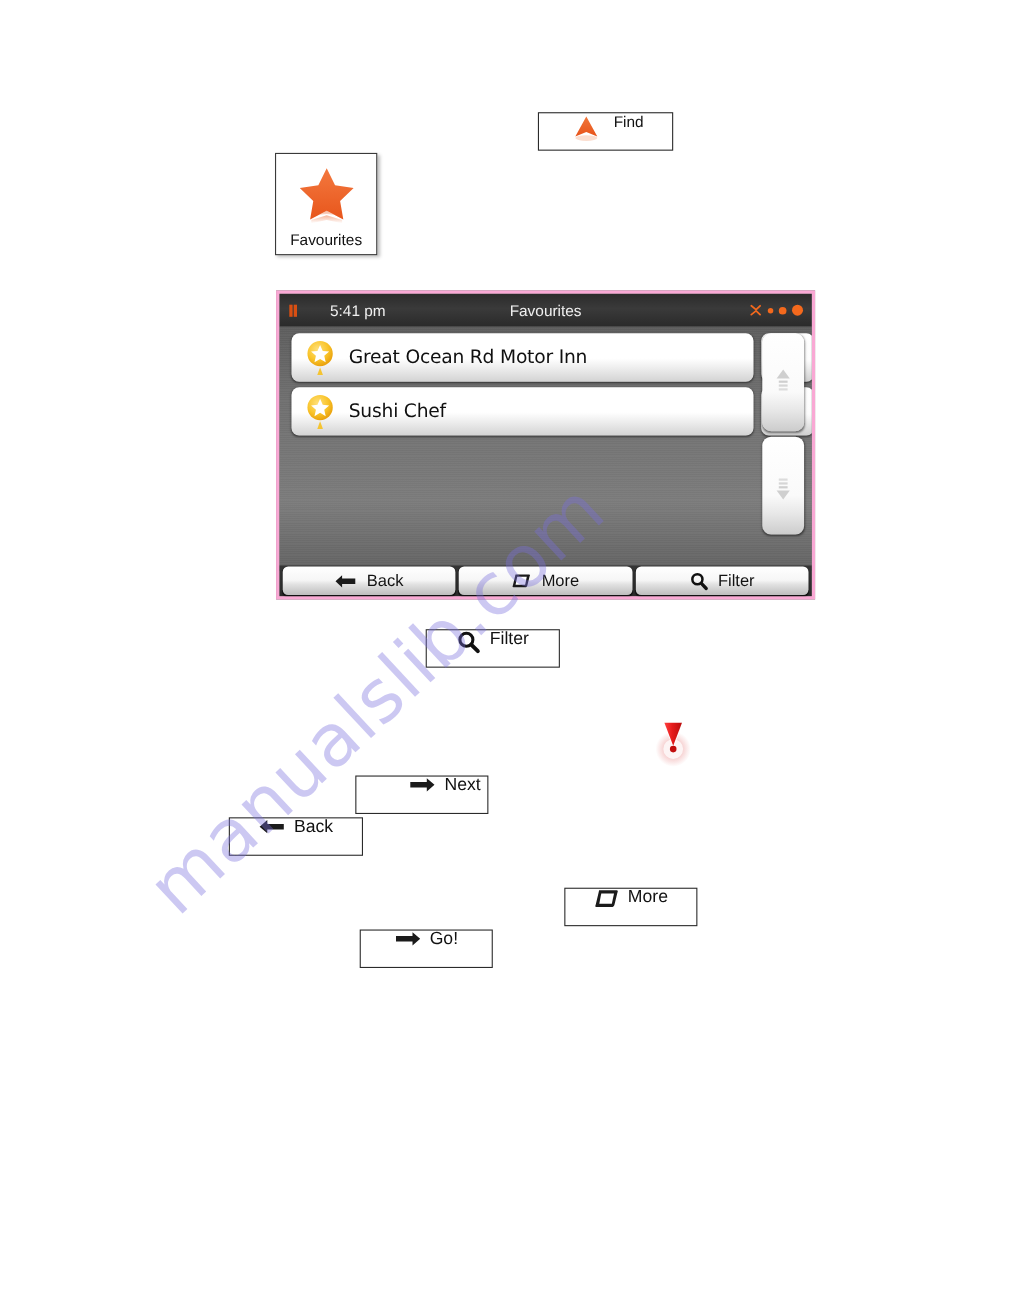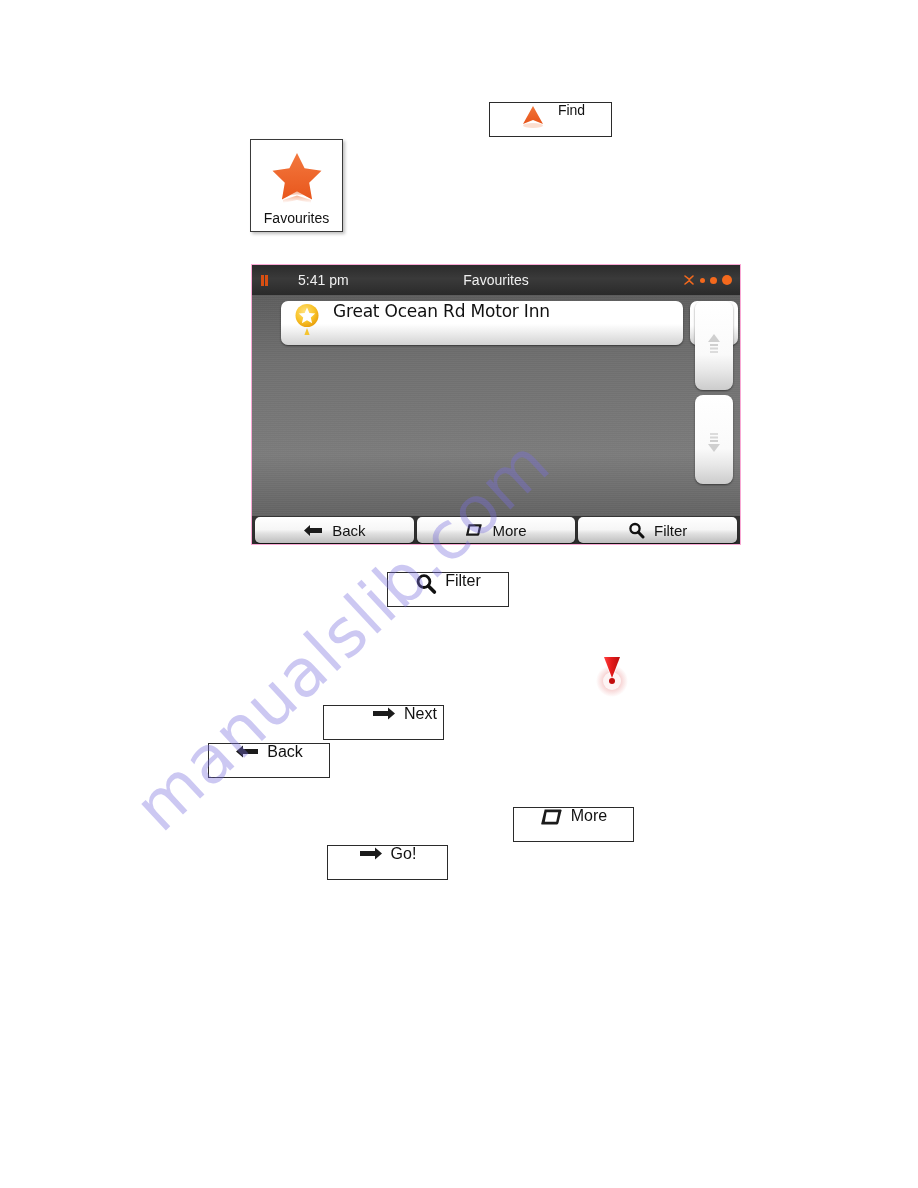--- a/index.html
+++ b/index.html
@@ -91,21 +91,21 @@
   }
 
   
   #device {
     position: absolute;
     left: 251px;
     top: 264px;
     width: 490px;
     height: 281px;
     box-sizing: border-box;
-    border: 1px solid #f9a8d4;
+    border: 3px solid #f9a8d4;
     background: #6f6f6f;
     overflow: hidden;
     z-index: 10;
   }
   #device-titlebar {
     position: relative;
     height: 30px;
     background: linear-gradient(to bottom, #2b2b2b 0%, #3a3a3a 45%, #2a2a2a 100%);
     display: flex;
     align-items: center;
@@ -170,22 +170,21 @@
     width: 420px;
   }
   .fav-row {
     position: relative;
     height: 44px;
     margin-bottom: 5px;
     border-radius: 7px;
     background: linear-gradient(to bottom, #ffffff 0%, #ffffff 52%, #efefef 70%, #d3d3d3 100%);
     box-shadow: 0 1px 2px rgba(0,0,0,0.5);
     display: flex;
-    align-items: flex-start;
-    margin-left: 18px;
+    align-items: center;
   }
   .fav-row .pin { margin-left: 12px; flex: 0 0 auto; }
   .fav-row .row-label {
     margin-left: 12px;
     font-size: 17px;
     color: #101010;
     font-family: "DejaVu Sans", sans-serif;
     letter-spacing: -0.2px;
   }
   .row-info-btn {
@@ -358,20 +357,38 @@
             </defs>
             <path d="M11 4 L20 4 L20 8 L11 8 Z" fill="#f0662a"></path>
             <rect x="10" y="7" width="10" height="16" rx="1.4" fill="url(#bldG)"></rect>
             <rect x="4" y="24" width="22" height="4" rx="1" fill="#e05412"></rect>
             <rect x="10.5" y="24" width="9" height="5" fill="#f49b6e" opacity="0.55"></rect>
           </svg>
         </span>
       </div>
 
 
+      <div class="fav-row">
+        <span class="pin">
+          <svg width="28" height="36" viewBox="0 0 28 36">
+            <path d="M14 27 L11.4 34 L16.6 34 Z" fill="#f5c431"></path>
+            <circle cx="14" cy="14.5" r="11.5" fill="url(#pinG1)"></circle>
+            <path d="M14 6.6 L16.4 12 L22.2 12.6 L17.8 16.5 L19.1 22.3 L14 19.3 L8.9 22.3 L10.2 16.5 L5.8 12.6 L11.6 12 Z" fill="#ffffff"></path>
+          </svg>
+        </span>
+        <span class="row-label">Sushi Chef</span>
+        <span class="row-info-btn">
+          <svg width="30" height="34" viewBox="0 0 30 34">
+            <path d="M11 4 L20 4 L20 8 L11 8 Z" fill="#f0662a"></path>
+            <rect x="10" y="7" width="10" height="16" rx="1.4" fill="url(#bldG)"></rect>
+            <rect x="4" y="24" width="22" height="4" rx="1" fill="#e05412"></rect>
+            <rect x="10.5" y="24" width="9" height="5" fill="#f49b6e" opacity="0.55"></rect>
+          </svg>
+        </span>
+      </div>
     </div>
 
     <div class="scroll-col">
       <div class="scroll-btn">
         <span>
           <svg width="18" height="30" viewBox="0 0 18 30">
             <path d="M9 3 L15 11 L3 11 Z" fill="#cfcfcf"></path>
             <rect x="5" y="13" width="8" height="2" fill="#cfcfcf"></rect>
             <rect x="5" y="16.5" width="8" height="2" fill="#d6d6d6"></rect>
             <rect x="5" y="20" width="8" height="2" fill="#dcdcdc"></rect>

